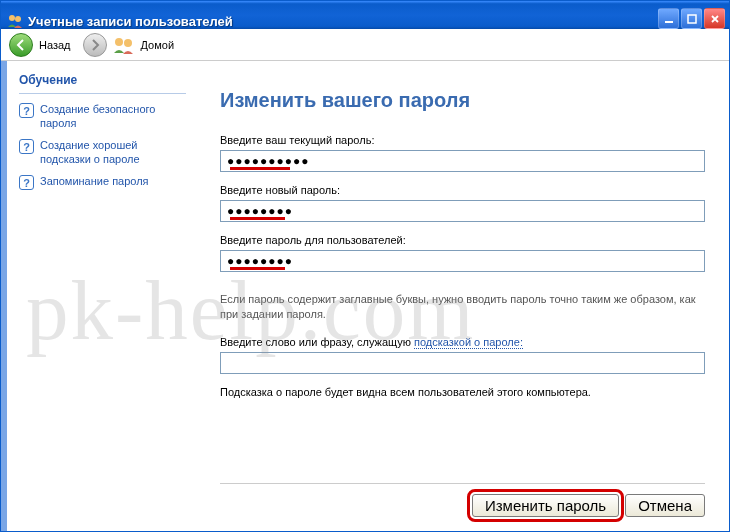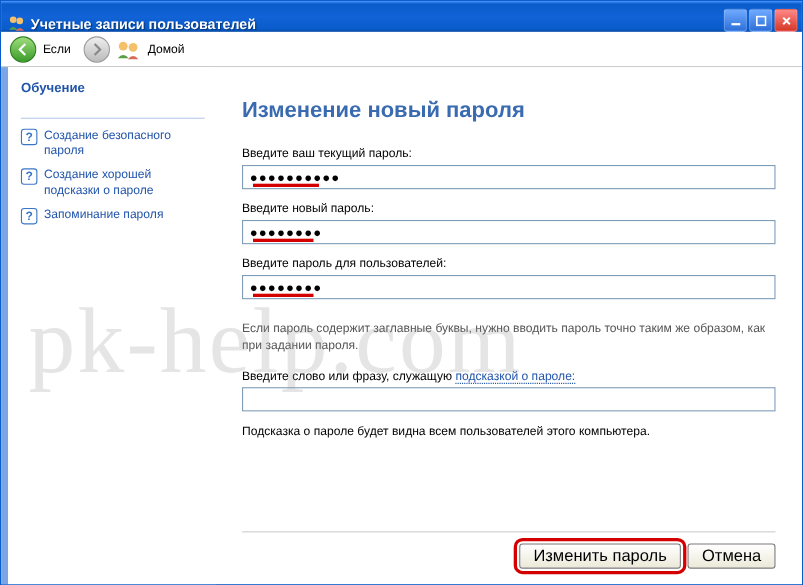--- a/index.html
+++ b/index.html
@@ -76,21 +76,21 @@
   .sidebar{
     width:195px;
     background:linear-gradient(to right,#7aa6e6 0px,#7aa6e6 6px,#ffffff 6px);
     padding:12px 10px 12px 18px;
   }
   .side-head{
     color:#2255aa;
     font-weight:bold;
     font-size:12px;
     border-bottom:1px solid #b7cbe7;
-    padding-bottom:20px;
+    padding-bottom:6px;
     margin-bottom:8px;
   }
   .side-item{
     display:flex;
     align-items:flex-start;
     gap:6px;
     margin-bottom:8px;
     cursor:pointer;
   }
   .side-item .q{
@@ -202,21 +202,21 @@
         </svg>
     </div>
   </div>
 
   <div class="toolbar">
     <div class="nav-btn nav-back">
       <svg width="14" height="14">
           <path d="M9 2 L4 7 L9 12" stroke="#fff" stroke-width="2" fill="none"></path>
         </svg>
     </div>
-    <span class="nav-label">Если</span>
+    <span class="nav-label">Назад</span>
     <div class="nav-btn nav-fwd">
       <svg width="14" height="14">
           <path d="M5 2 L10 7 L5 12" stroke="#888" stroke-width="2" fill="none"></path>
         </svg>
     </div>
     <span class="home-ic">
       <svg width="22" height="18" viewBox="0 0 22 18">
         <circle cx="6" cy="6" r="4" fill="#f4c06a"></circle>
         <circle cx="15" cy="7" r="4" fill="#f4c06a"></circle>
         <path d="M1 17 q5 -6 10 0" fill="#5a9f47"></path>
@@ -239,21 +239,21 @@
       </div>
       <div class="side-item">
         <span class="q">?</span>
         <span class="lbl">Запоминание пароля</span>
       </div>
     </div>
 
     <div class="main">
       <div class="watermark">pk-help.com</div>
 
-      <div class="h1">Изменение новый пароля</div>
+      <div class="h1">Изменить вашего пароля</div>
 
       <div class="field-label">Введите ваш текущий пароль:</div>
       <input type="text" class="pw-input" value="●●●●●●●●●●" style="">
       <div class="redline"></div>
 
       <div class="field-label">Введите новый пароль:</div>
       <input type="text" class="pw-input" value="●●●●●●●●" style="">
       <div class="redline redline2"></div>
 
       <div class="field-label">Введите пароль для пользователей:</div>

